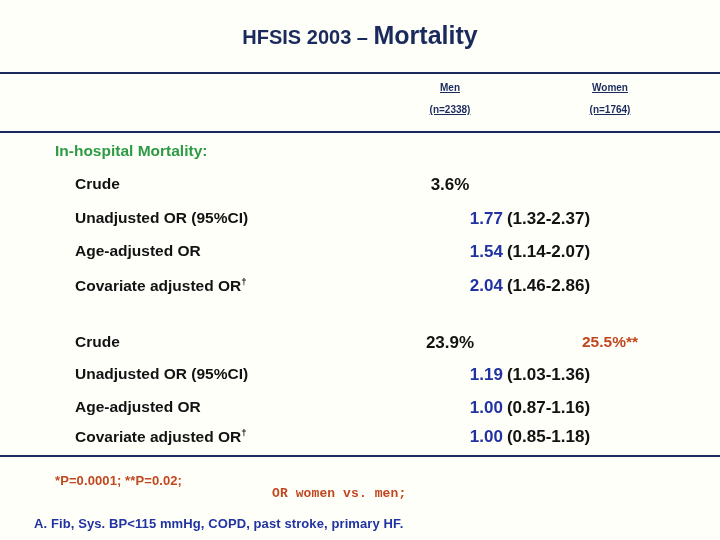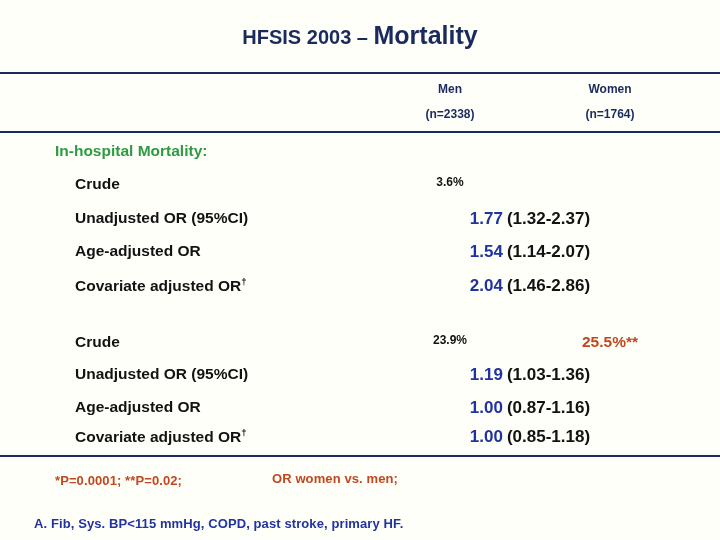--- a/index.html
+++ b/index.html
@@ -13,40 +13,40 @@
     font-family:"Liberation Sans", sans-serif;
     font-weight:bold;
   }
   .title{position:absolute; top:21px; left:0; width:720px; text-align:center; color:var(--navy); white-space:pre;}
   .title-prefix{font-size:20px;}
   .title-main{font-size:25px;}
   .rule{position:absolute; left:0; width:720px; height:2px; background:var(--navy);}
   .rule-top{top:72px;}
   .rule-header{top:131px;}
   .rule-footer{top:455px;}
-  .col-head{position:absolute; top:82px; width:120px; text-align:center; color:var(--navy); font-size:12px;}
+  .col-head{position:absolute; top:82px; width:120px; text-align:center; color:var(--navy); font-size:10px;text-decoration:underline;}
   .col-men{left:390px;}
   .col-women{left:550px;}
   .col-n{margin-top:11px;}
   .sec-heading{position:absolute; left:55px; color:var(--green); font-size:15.5px;}
   .sec1{top:142px;} .sec2{top:308px;}
   .row-label{position:absolute; left:75px; color:var(--ink); font-size:15.5px;}
   .r1{top:175px;} .r2{top:209px;} .r3{top:242px;} .r4{top:276px;}
   .r5{top:333px;} .r6{top:365px;} .r7{top:398px;} .r8{top:427px;}
   .row-label sup{font-size:0.62em;}
-  .val-men{position:absolute; left:395px; width:110px; text-align:center; color:var(--ink); font-size:12px;}
+  .val-men{position:absolute; left:395px; width:110px; text-align:center; color:var(--ink); font-size:17px;}
   .val-women{position:absolute; left:555px; width:110px; text-align:center; color:var(--orange); font-size:15.5px;}
   .val-or{position:absolute; left:390px; width:280px; text-align:center; font-size:17px;}
   .or-num{color:var(--blue);}
   .ci{color:var(--ink); margin-left:4px;}
   .fn{position:absolute; font-size:13px; letter-spacing:0.1px;}
   .fn-orange{color:var(--orange);}
   .fn-blue{color:var(--blue);}
   .fn1a{left:55px; top:473px;}
-  .fn1b{left:272px; top:471px;}
+  .fn1b{left:272px; top:486px;font-family:Liberation Mono, monospace;}
   .fn2{left:34px; top:495px;}
   .fn3{left:34px; top:516px;}
 </style>
 </head>
 <body>
 
 <div class="slide">
 
   <div class="title"><span class="title-prefix">HFSIS 2003 – </span><span class="title-main">Mortality</span></div>
 

